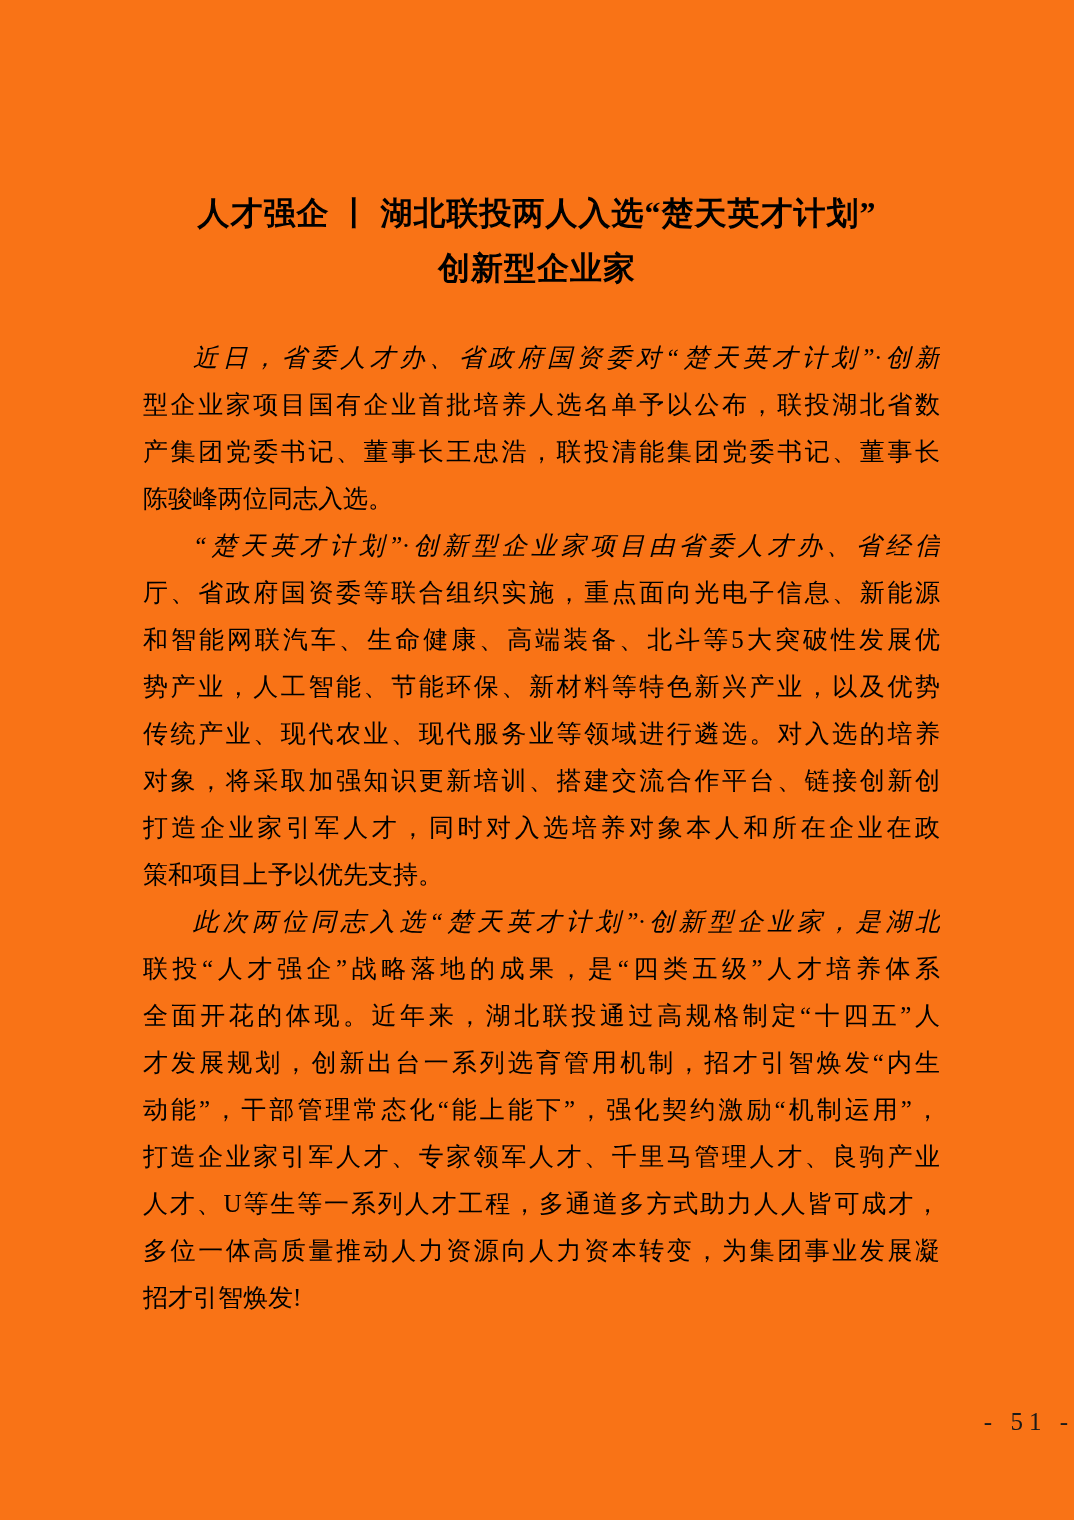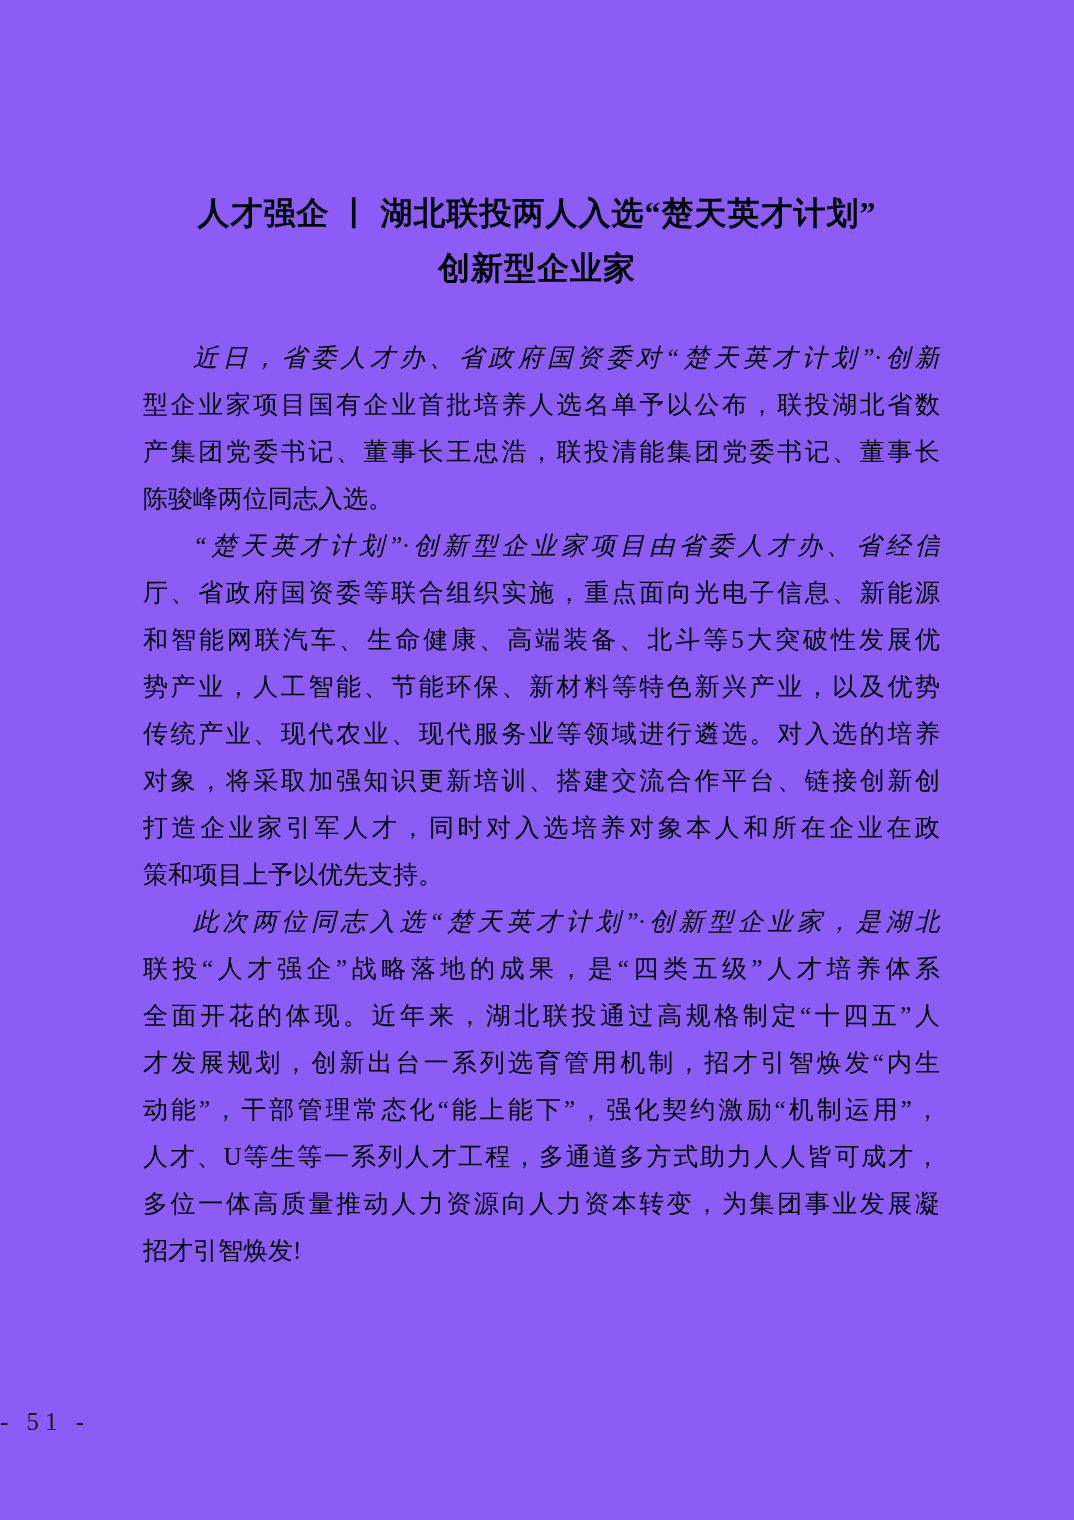--- a/index.html
+++ b/index.html
@@ -4,21 +4,21 @@
 <style>
   html, body {
     margin: 0;
     padding: 0;
     background: #ffffff;
   }
   .page {
     position: relative;
     width: 1074px;
     height: 1520px;
-    background: #8b5cf6;
+    background: #f97316;
     color: #000000;
     font-family: "Liberation Serif", serif;
     overflow: hidden;
   }
   .title {
     margin: 0;
     padding-top: 186px;
     text-align: center;
     font-size: 32px;
     font-weight: bold;
@@ -50,21 +50,21 @@
     font-style: italic;
   }
   .line.last {
     text-align-last: left;
   }
   .footer {
     position: absolute;
     left: 0;
     top: 1408px;
     width: 100%;
-    text-align: left;
+    text-align: right;
   }
   .page-number {
     font-size: 25px;
     letter-spacing: 6px;
     color: #1a1a1a;
     font-family: "Liberation Serif", serif;
   }
 </style>
 </head>
 <body>
@@ -95,20 +95,21 @@
       <div class="line">打造企业家引军人才，同时对入选培养对象本人和所在企业在政</div>
       <div class="line last">策和项目上予以优先支持。</div>
     </div>
 
     <div class="para">
       <div class="line first">此次两位同志入选“楚天英才计划”·创新型企业家，是湖北</div>
       <div class="line">联投“人才强企”战略落地的成果，是“四类五级”人才培养体系</div>
       <div class="line">全面开花的体现。近年来，湖北联投通过高规格制定“十四五”人</div>
       <div class="line">才发展规划，创新出台一系列选育管用机制，招才引智焕发“内生</div>
       <div class="line">动能”，干部管理常态化“能上能下”，强化契约激励“机制运用”，</div>
+      <div class="line">打造企业家引军人才、专家领军人才、千里马管理人才、良驹产业</div>
       <div class="line">人才、U等生等一系列人才工程，多通道多方式助力人人皆可成才，</div>
       <div class="line">多位一体高质量推动人力资源向人力资本转变，为集团事业发展凝</div>
       <div class="line last">招才引智焕发!</div>
     </div>
 
   </div>
 
   <div class="footer">
     <span class="page-number">- 51 -</span>
   </div>

